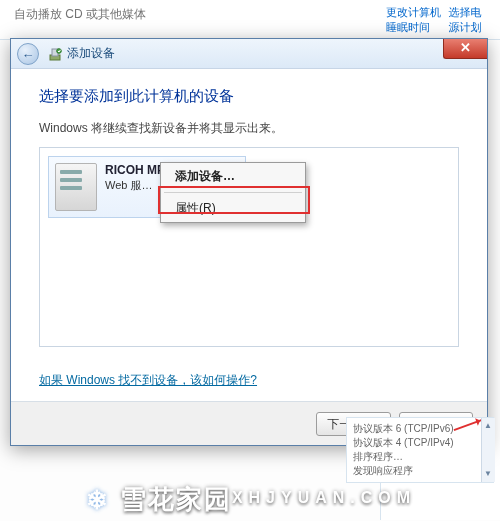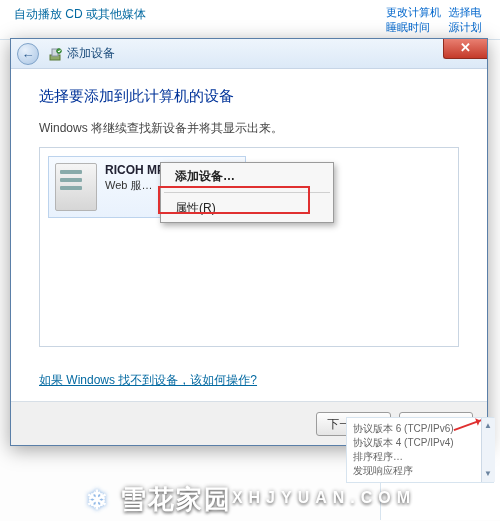--- a/index.html
+++ b/index.html
@@ -1,20 +1,20 @@
 <!DOCTYPE html>
 <html><head>
 <meta charset="utf-8">
 <style>
   * { box-sizing: border-box; margin: 0; padding: 0; font-family: "Microsoft YaHei", "Segoe UI", Tahoma, sans-serif; }
   body { width: 500px; height: 521px; background: #fdfdfd; overflow: hidden; position: relative; font-size: 12px; color: #222; }
 
   
   .bg-top { position: absolute; top: 0; left: 0; right: 0; height: 40px; border-bottom: 1px solid #d7e4ef; background: #fff; }
-  .bg-top-link { position: absolute; top: 6px; left: 14px; color: #0369a1; font-size: 12px; }
+  .bg-top-link { position: absolute; top: 6px; left: 14px; color: #737373; font-size: 12px; }
   .bg-right { position: absolute; top: 0; right: 6px; width: 112px; height: 40px; display:flex; align-items:center; justify-content:space-between; padding:0 4px; font-size:11px; }
   .bg-right span { color:#0066cc; }
   .bg-right-box { position:absolute; top:0; right:0; width:120px; height:520px; border-left:1px solid #d7e4ef; background:#fff; }
 
   
   .wizard {
     position: absolute;
     top: 38px; left: 10px;
     width: 478px; height: 408px;
     background: #fff;
@@ -80,21 +80,21 @@
     content:""; position:absolute; left:4px; top:6px; width:22px; height:4px; background:#8aa; border-radius:1px;
     box-shadow: 0 8px 0 #8aa, 0 16px 0 #8aa;
   }
   .device-text { margin-left: 8px; font-size: 11px; line-height: 15px; color:#333; }
   .device-name { font-weight: bold; color:#223; font-size:12px; }
 
   
   .context-menu {
     position: absolute;
     top: 14px; left: 120px;
-    width: 174px;
+    width: 146px;
     background: #f7f7f7;
     border: 1px solid #9b9b9b;
     box-shadow: 2px 3px 6px rgba(0,0,0,.3);
     font-size: 12px;
     z-index: 5;
   }
   .context-item { padding: 5px 14px; color:#222; }
   .context-item.bold { font-weight: bold; }
   .context-divider { height:1px; background:#d0d0d0; margin:2px 3px; }
   .red-highlight {

